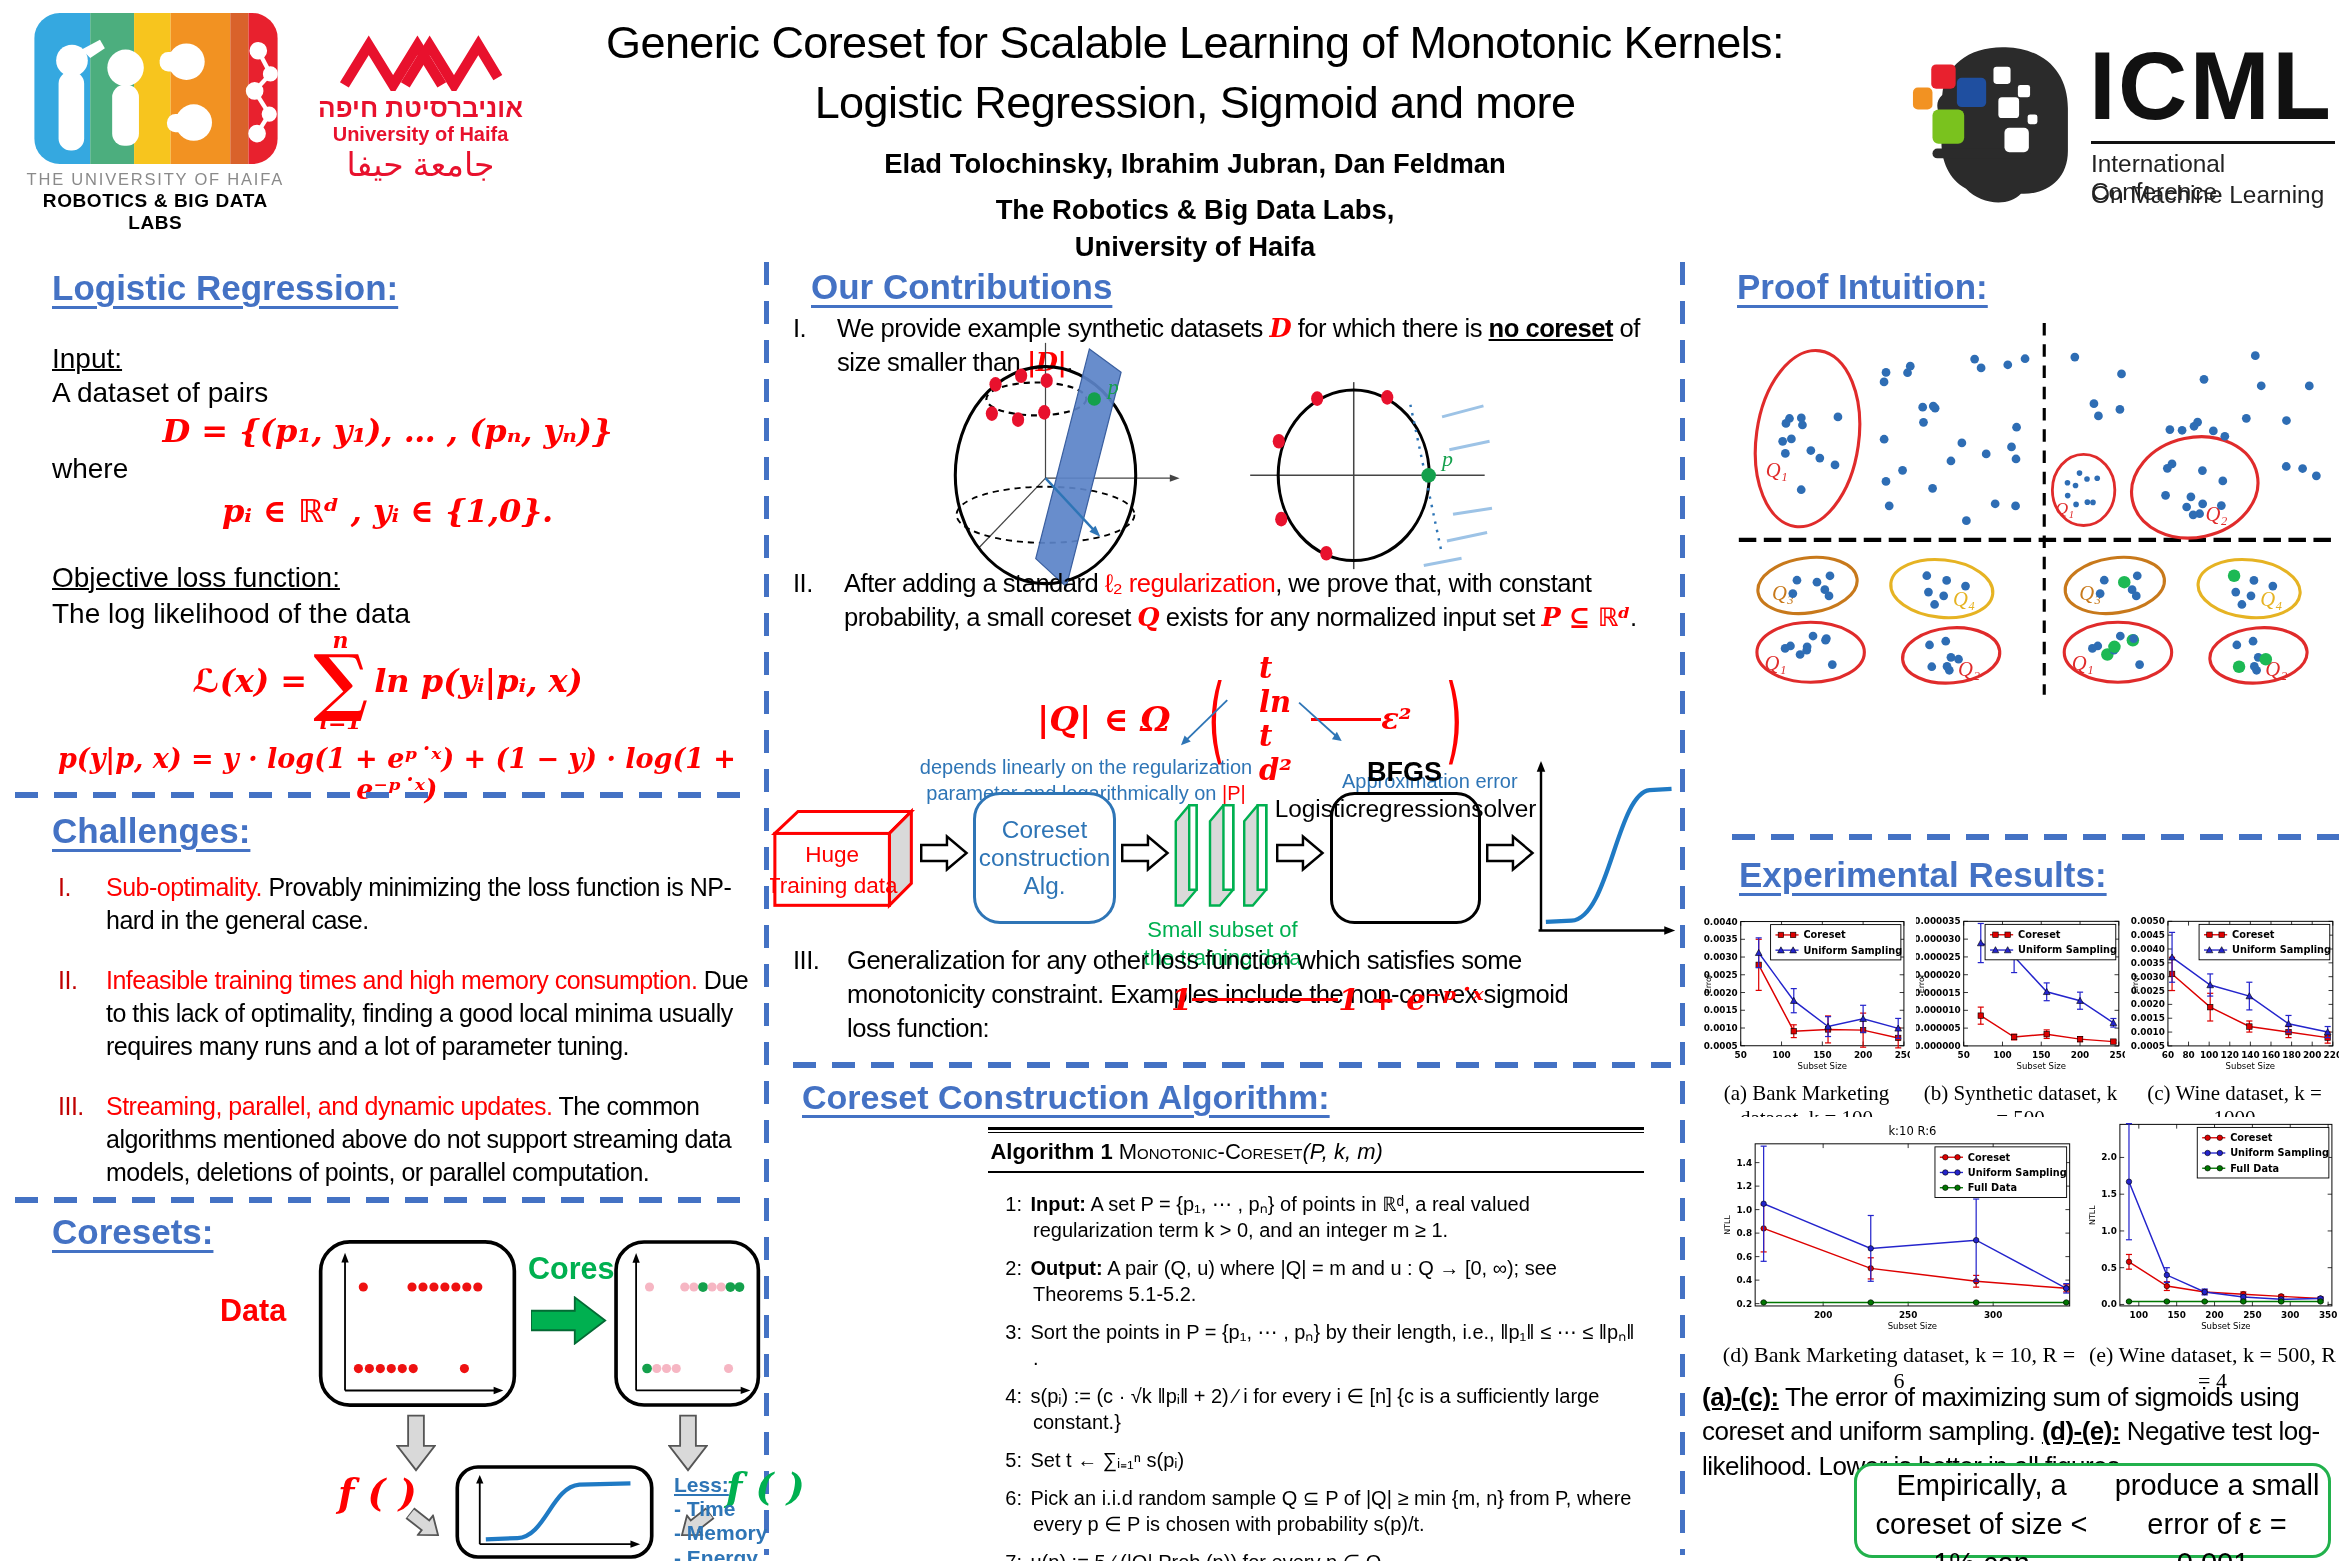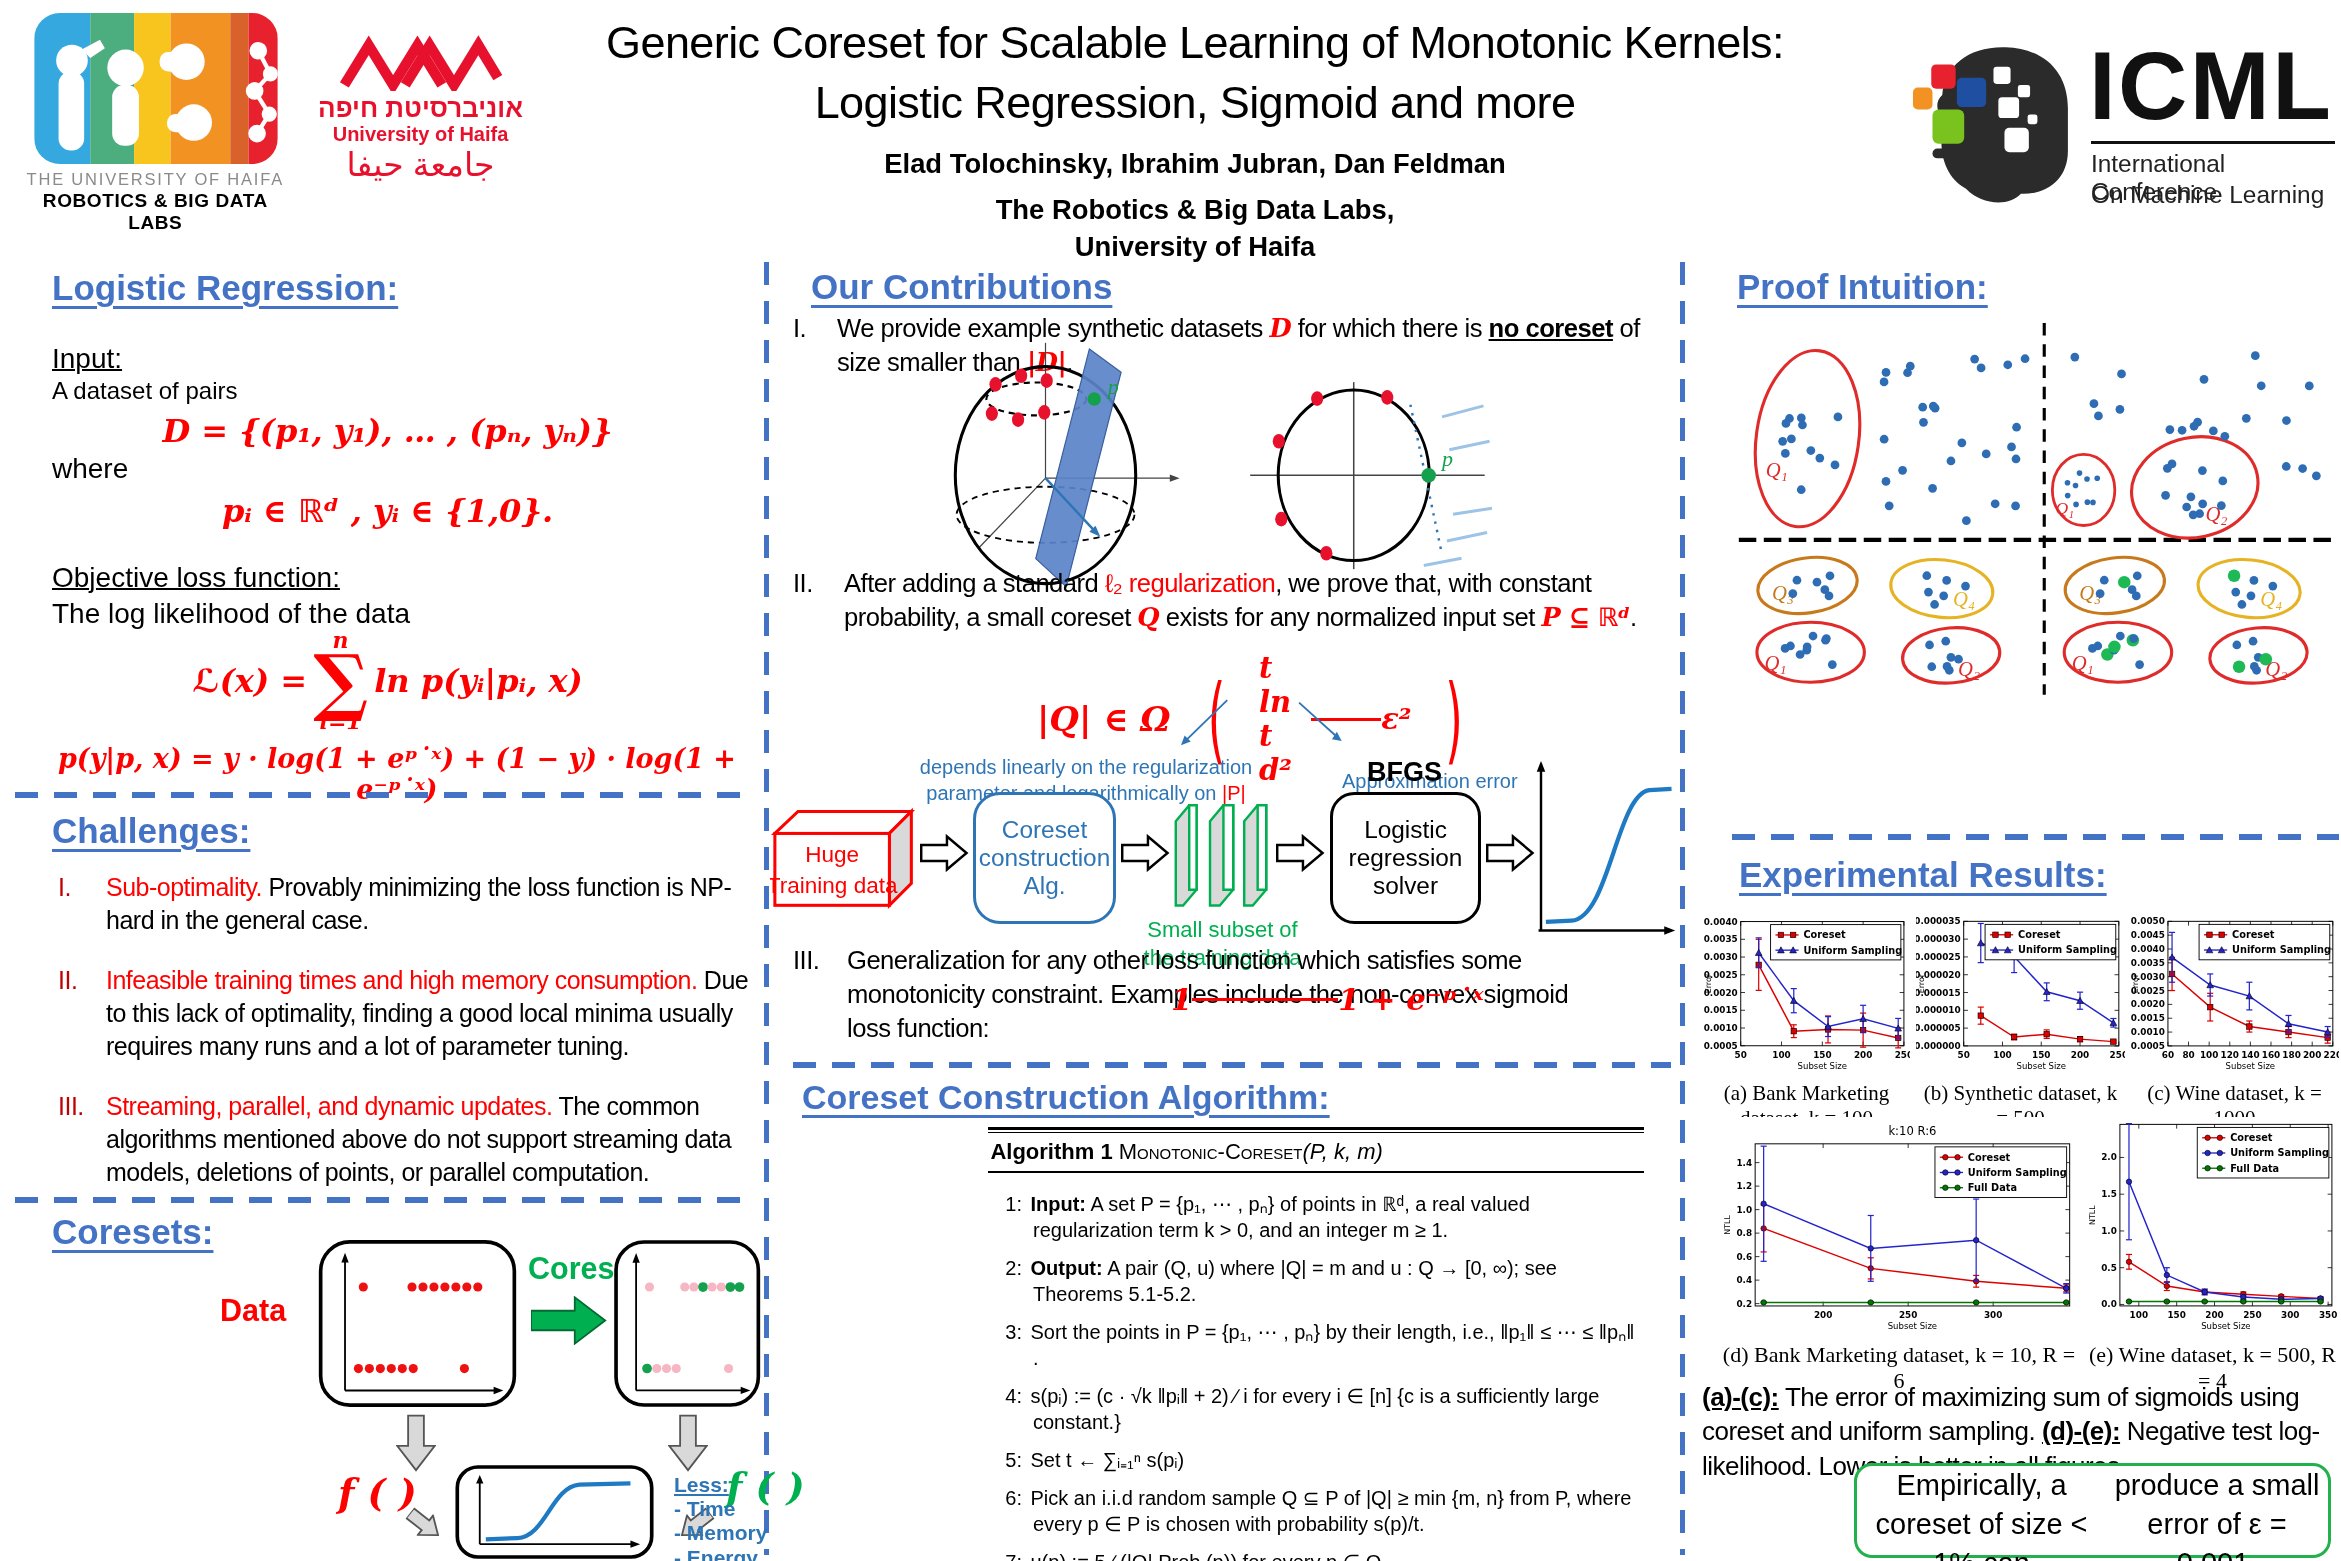--- a/index.html
+++ b/index.html
@@ -113,21 +113,21 @@
   <div class="abs" style="left:2091px;top:141px;width:244px;height:3px;background:#111"></div>
   <div class="abs" style="left:2091px;top:150px;font-size:24.4px;color:#222">International Conference</div>
   <div class="abs" style="left:2091px;top:181px;font-size:24.4px;color:#222">On Machine Learning</div>
 
   <div class="abs dashV" style="left:764px;top:262px;height:1293px"></div>
   <div class="abs dashV" style="left:1680px;top:262px;height:1293px"></div>
 
   <div class="abs h" style="left:52px;top:268px">Logistic Regression:</div>
 
   <div class="abs u b" style="left:52px;top:343px;font-size:28px;font-weight:normal;text-decoration-thickness:2.4px">Input:</div>
-  <div class="abs" style="left:52px;top:377px;font-size:24px">A dataset of pairs</div>
+  <div class="abs" style="left:52px;top:377px;font-size:28px">A dataset of pairs</div>
   <div class="abs ctr formula" style="left:52px;top:412px;width:671px;font-size:32px">D = {(p₁, y₁), … , (pₙ, yₙ)}</div>
   <div class="abs" style="left:52px;top:453px;font-size:28px">where</div>
   <div class="abs ctr formula" style="left:52px;top:492px;width:671px;font-size:32px">pᵢ ∈ ℝᵈ ,  yᵢ ∈ {1,0}.</div>
 
   <div class="abs u" style="left:52px;top:562px;font-size:28px;text-decoration-thickness:2.4px">Objective loss function:</div>
   <div class="abs" style="left:52px;top:598px;font-size:28px">The log likelihood of the data</div>
 
   <div class="abs" style="left:52px;top:631px;width:671px;display:flex;justify-content:center;align-items:center">
     <span class="formula" style="font-size:32px">ℒ(x) =</span>
     <span class="sumcol">
@@ -371,21 +371,21 @@
     <div>Small subset of</div>
     <div>the training data</div>
   </div>
 
   <svg class="abs" style="left:1276px;top:834px" width="49" height="38" viewBox="0 0 80 62">
     <polygon points="2,18 44,18 44,4 76,31 44,58 44,44 2,44" fill="#fff" stroke="#000" stroke-width="4"></polygon>
   </svg>
 
   <div class="abs ctr b" style="left:1330px;top:757px;width:149px;font-size:27px">BFGS</div>
   <div class="abs ctr" style="left:1330px;top:792px;width:145px;height:126px;border:3.7px solid #000;border-radius:24.4px;
-       display:flex;flex-direction:column;justify-content:center;font-size:24.4px;line-height:1.15;background:#fff">
+       display:flex;flex-direction:row;justify-content:center;font-size:24.4px;line-height:1.15;background:#fff">
     <div>Logistic</div>
     <div>regression</div>
     <div>solver</div>
   </div>
 
   <svg class="abs" style="left:1486px;top:834px" width="49" height="38" viewBox="0 0 80 62">
     <polygon points="2,18 44,18 44,4 76,31 44,58 44,44 2,44" fill="#fff" stroke="#000" stroke-width="4"></polygon>
   </svg>
 
   <svg class="abs" style="left:1525px;top:756px" width="154" height="183" viewBox="0 0 252 300">

